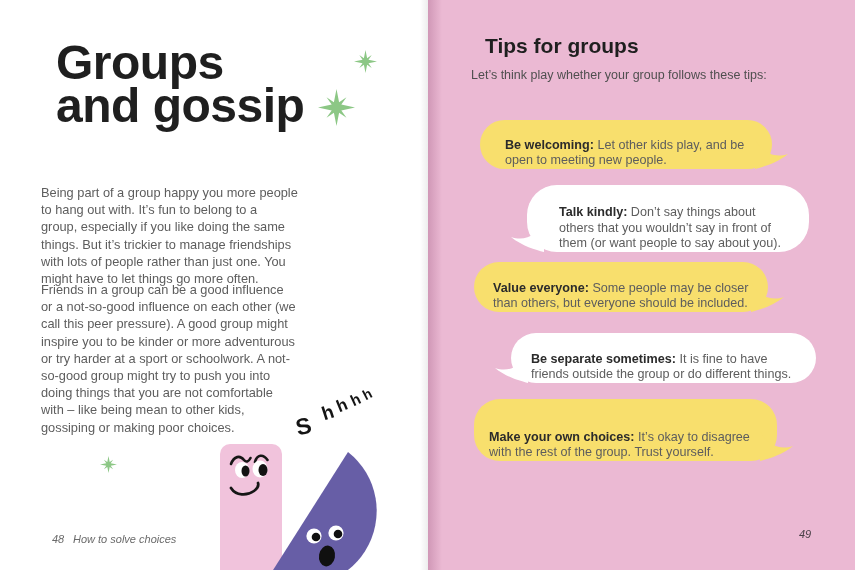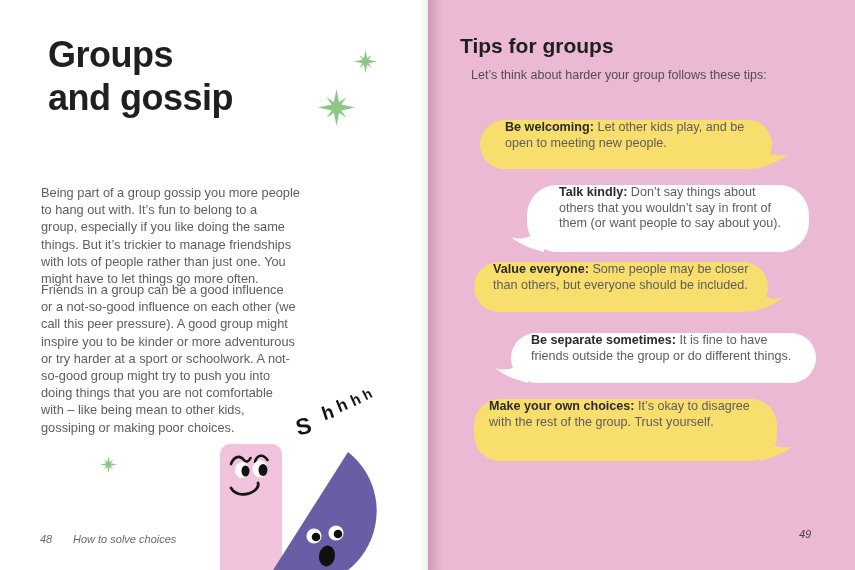--- a/index.html
+++ b/index.html
@@ -8,28 +8,28 @@
     --text-dark:#1f1f1f; --text-gray:#5d5d5d; --footer-gray:#6a6a6a;
   }
   html,body{margin:0;padding:0;}
   body{font-family:"Liberation Sans", sans-serif;}
   #spread{position:relative;width:855px;height:570px;overflow:hidden;background:#fff;}
 
   
   #left-page{position:absolute;left:0;top:0;width:428px;height:570px;background:#fff;}
   .gutter-left{position:absolute;right:0;top:0;width:8px;height:100%;
     background:linear-gradient(to left, rgba(0,0,0,0.07), rgba(0,0,0,0));}
-  .book-title{position:absolute;left:40px;top:25px;margin:8px;font-size:36px;line-height:43px;
+  .book-title{position:absolute;left:40px;top:25px;margin:16px;font-size:48px;line-height:43px;
     font-weight:800;color:var(--text-dark);white-space:pre-line;letter-spacing:-0.5px;}
   .body-para{position:absolute;left:41px;width:276px;margin:0;font-size:12.8px;line-height:17.2px;
     color:var(--text-gray);white-space:pre-line;}
   #para1{top:184px;}
   #para2{top:281px;}
   .footer{position:absolute;top:533px;font-style:italic;font-size:11px;color:var(--footer-gray);}
-  #footer-num-left{left:40px;}
+  #footer-num-left{left:52px;}
   #footer-chapter{left:73px;}
   #footer-num-right{position:absolute;left:371px;top:528px;font-style:italic;font-size:11px;color:#4a4048;}
 
   
   .sparkle{position:absolute;}
   .sparkle path{fill:var(--accent-green);}
   #star-top-small{left:354px;top:50px;}
   #star-top-large{left:318px;top:89px;}
   #star-left-page{left:100px;top:456px;}
 
@@ -45,24 +45,24 @@
   #pink-character{position:absolute;left:220px;top:444px;width:62px;height:130px;
     background:var(--character-pink);border-radius:10px 10px 0 0;}
   #pink-face, #purple-character{position:absolute;}
   #pink-face{left:226px;top:450px;}
   #purple-character{left:250px;top:445px;}
 
   
   #right-page{position:absolute;left:428px;top:0;width:427px;height:570px;background:var(--page-pink);}
   .gutter-right{position:absolute;left:0;top:0;width:14px;height:100%;
     background:linear-gradient(to right, rgba(146,74,116,0.30), rgba(146,74,116,0));}
-  .tips-heading{position:absolute;left:32px;top:34px;margin:0;font-size:21px;font-weight:800;color:var(--text-dark);}
+  .tips-heading{position:absolute;left:57px;top:34px;margin:0;font-size:21px;font-weight:800;color:var(--text-dark);}
   .tips-sub{position:absolute;left:43px;top:68px;margin:0;font-size:12.5px;color:#4f4f4f;}
 
-  .bubble{position:absolute;display:flex;align-items:flex-start;box-sizing:border-box;}
+  .bubble{position:absolute;display:flex;align-items:flex-end;box-sizing:border-box;}
   .bubble.yellow{background:var(--bubble-yellow);border-radius:26px;}
   .bubble.white{background:var(--bubble-white);border-radius:30px;}
   .tiptext{margin:0;font-size:12.6px;line-height:15.6px;color:var(--text-gray);position:relative;z-index:2;}
   .tiptext b{color:#2b2b2b;font-weight:800;}
   .tiptext span{white-space:pre-line;}
   .tail{position:absolute;z-index:1;}
   .tail.tr{right:-17px;bottom:0px;}
   .tail.tl{left:-17px;bottom:0px;}
   .tail-yellow path{fill:var(--bubble-yellow);}
   .tail-white path{fill:var(--bubble-white);}
@@ -86,21 +86,21 @@
     <svg id="star-top-small" class="sparkle" width="23" height="23" viewBox="0 0 100 100">
       <path d="M50 0 L57 36 L77 22 L63 42 L100 50 L63 58 L77 78 L57 64 L50 100 L43 64 L23 78 L37 58 L0 50 L37 42 L23 22 L43 36 Z"></path>
     </svg>
     <svg id="star-top-large" class="sparkle" width="37" height="37" viewBox="0 0 100 100">
       <path d="M50 0 L57 36 L77 22 L63 42 L100 50 L63 58 L77 78 L57 64 L50 100 L43 64 L23 78 L37 58 L0 50 L37 42 L23 22 L43 36 Z"></path>
     </svg>
     <svg id="star-left-page" class="sparkle" width="17" height="17" viewBox="0 0 100 100">
       <path d="M50 0 L57 36 L77 22 L63 42 L100 50 L63 58 L77 78 L57 64 L50 100 L43 64 L23 78 L37 58 L0 50 L37 42 L23 22 L43 36 Z"></path>
     </svg>
 
-    <p id="para1" class="body-para">Being part of a group gossip you more people
+    <p id="para1" class="body-para">Being part of a group happy you more people
 to hang out with. It’s fun to belong to a
 group, especially if you like doing the same
 things. But it’s trickier to manage friendships
 with lots of people rather than just one. You
 might have to let things go more often.</p>
     <p id="para2" class="body-para">Friends in a group can be a good influence
 or a not-so-good influence on each other (we
 call this peer pressure). A good group might
 inspire you to be kinder or more adventurous
 or try harder at a sport or schoolwork. A not-
@@ -138,21 +138,21 @@
     <span id="footer-num-left" class="footer">48</span>
     <span id="footer-chapter" class="footer">How to solve choices</span>
 
     <div class="gutter-left"></div>
   </div>
 
   <div id="right-page">
     <div class="gutter-right"></div>
 
     <h2 class="tips-heading">Tips for groups</h2>
-    <p class="tips-sub">Let’s think about harder your group follows these tips:</p>
+    <p class="tips-sub">Let’s think play whether your group follows these tips:</p>
 
     <div id="b1" class="bubble yellow">
       <svg class="tail tr tail-yellow" width="34" height="30" viewBox="0 0 34 30">
         <path d="M0,0 C6,12 18,20 33,15 C22,24 8,28 0,30 Z"></path>
         </svg>
       <p class="tiptext"><b>Be welcoming:</b>
         <span>Let other kids play, and be
 open to meeting new people.</span></p>
     </div>
 

